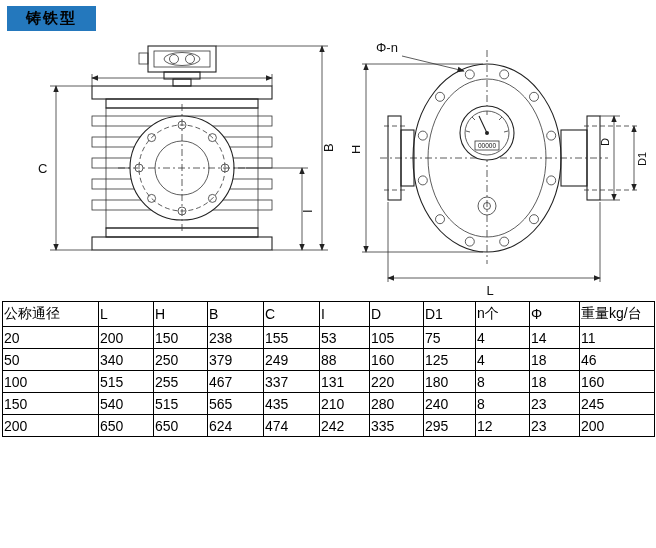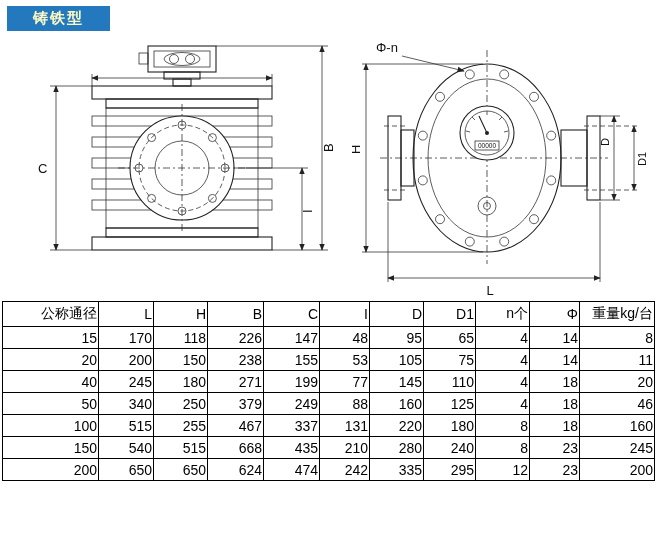--- a/index.html
+++ b/index.html
@@ -5,23 +5,23 @@
   * { margin:0; padding:0; box-sizing:border-box; }
   html,body { width:656px; height:548px; background:#ffffff; }
   body {
     position:relative;
     font-family:"Liberation Sans", sans-serif;
     color:#000;
     overflow:hidden;
   }
   .badge {
     position:absolute; top:6px; left:7px;
-    background:#2478bd; color:#fef9c3;
+    background:#2478bd; color:#000000;
     font-size:15px; font-weight:bold; letter-spacing:2px;
-    padding:3px 26px;
+    padding:3px 19px;
   }
   .drawings {
     position:absolute; top:36px; left:0;
     width:656px; height:262px;
   }
   .drawings svg { position:absolute; top:0; }
   svg.side-view  { left:22px; }
   svg.front-view { left:352px; }
   svg text {
     font-family:"Liberation Sans", sans-serif;
@@ -33,21 +33,21 @@
   .dashb{ stroke:#333; fill:none; stroke-width:0.8; stroke-dasharray:5 3; }
   .filled { fill:#222; stroke:none; }
   .whitefill { fill:#ffffff; stroke:#222; stroke-width:1.1; }
 
   table.spec-table {
     position:absolute; left:2px; top:301px;
     width:652px;
     border-collapse:collapse;
     table-layout:fixed;
     font-size:14px;
-    text-align:right;
+    text-align:left;
   }
   table.spec-table th, table.spec-table td {
     border:1px solid #000;
     height:22px;
     padding:0 1px;
     font-weight:normal;
     overflow:hidden;
     white-space:nowrap;
   }
   table.spec-table thead th { height:25px; }
@@ -252,59 +252,33 @@
         <th>I</th>
         <th>D</th>
         <th>D1</th>
         <th>n个</th>
         <th>Φ</th>
         <th>重量kg/台</th>
       </tr>
   </thead>
   <tbody>
       <tr>
-        <td>15</td>
-        <td>170</td>
-        <td>118</td>
-        <td>226</td>
-        <td>147</td>
-        <td>48</td>
-        <td>95</td>
-        <td>65</td>
-        <td>4</td>
-        <td>14</td>
-        <td>8</td>
-      </tr>
-      <tr>
         <td>20</td>
         <td>200</td>
         <td>150</td>
         <td>238</td>
         <td>155</td>
         <td>53</td>
         <td>105</td>
         <td>75</td>
         <td>4</td>
         <td>14</td>
         <td>11</td>
       </tr>
       <tr>
-        <td>40</td>
-        <td>245</td>
-        <td>180</td>
-        <td>271</td>
-        <td>199</td>
-        <td>77</td>
-        <td>145</td>
-        <td>110</td>
-        <td>4</td>
-        <td>18</td>
-        <td>20</td>
-      </tr>
-      <tr>
         <td>50</td>
         <td>340</td>
         <td>250</td>
         <td>379</td>
         <td>249</td>
         <td>88</td>
         <td>160</td>
         <td>125</td>
         <td>4</td>
         <td>18</td>
@@ -320,21 +294,21 @@
         <td>220</td>
         <td>180</td>
         <td>8</td>
         <td>18</td>
         <td>160</td>
       </tr>
       <tr>
         <td>150</td>
         <td>540</td>
         <td>515</td>
-        <td>668</td>
+        <td>565</td>
         <td>435</td>
         <td>210</td>
         <td>280</td>
         <td>240</td>
         <td>8</td>
         <td>23</td>
         <td>245</td>
       </tr>
       <tr>
         <td>200</td>

